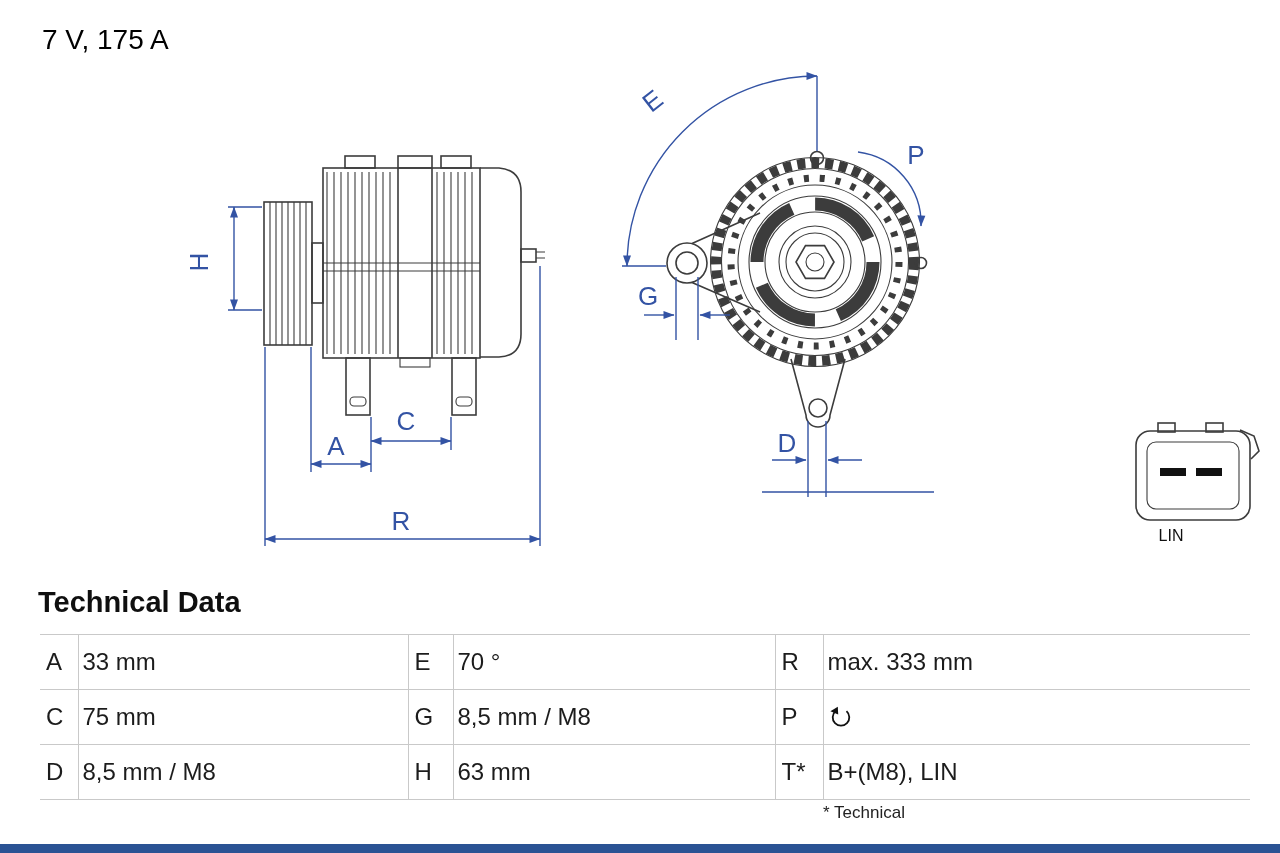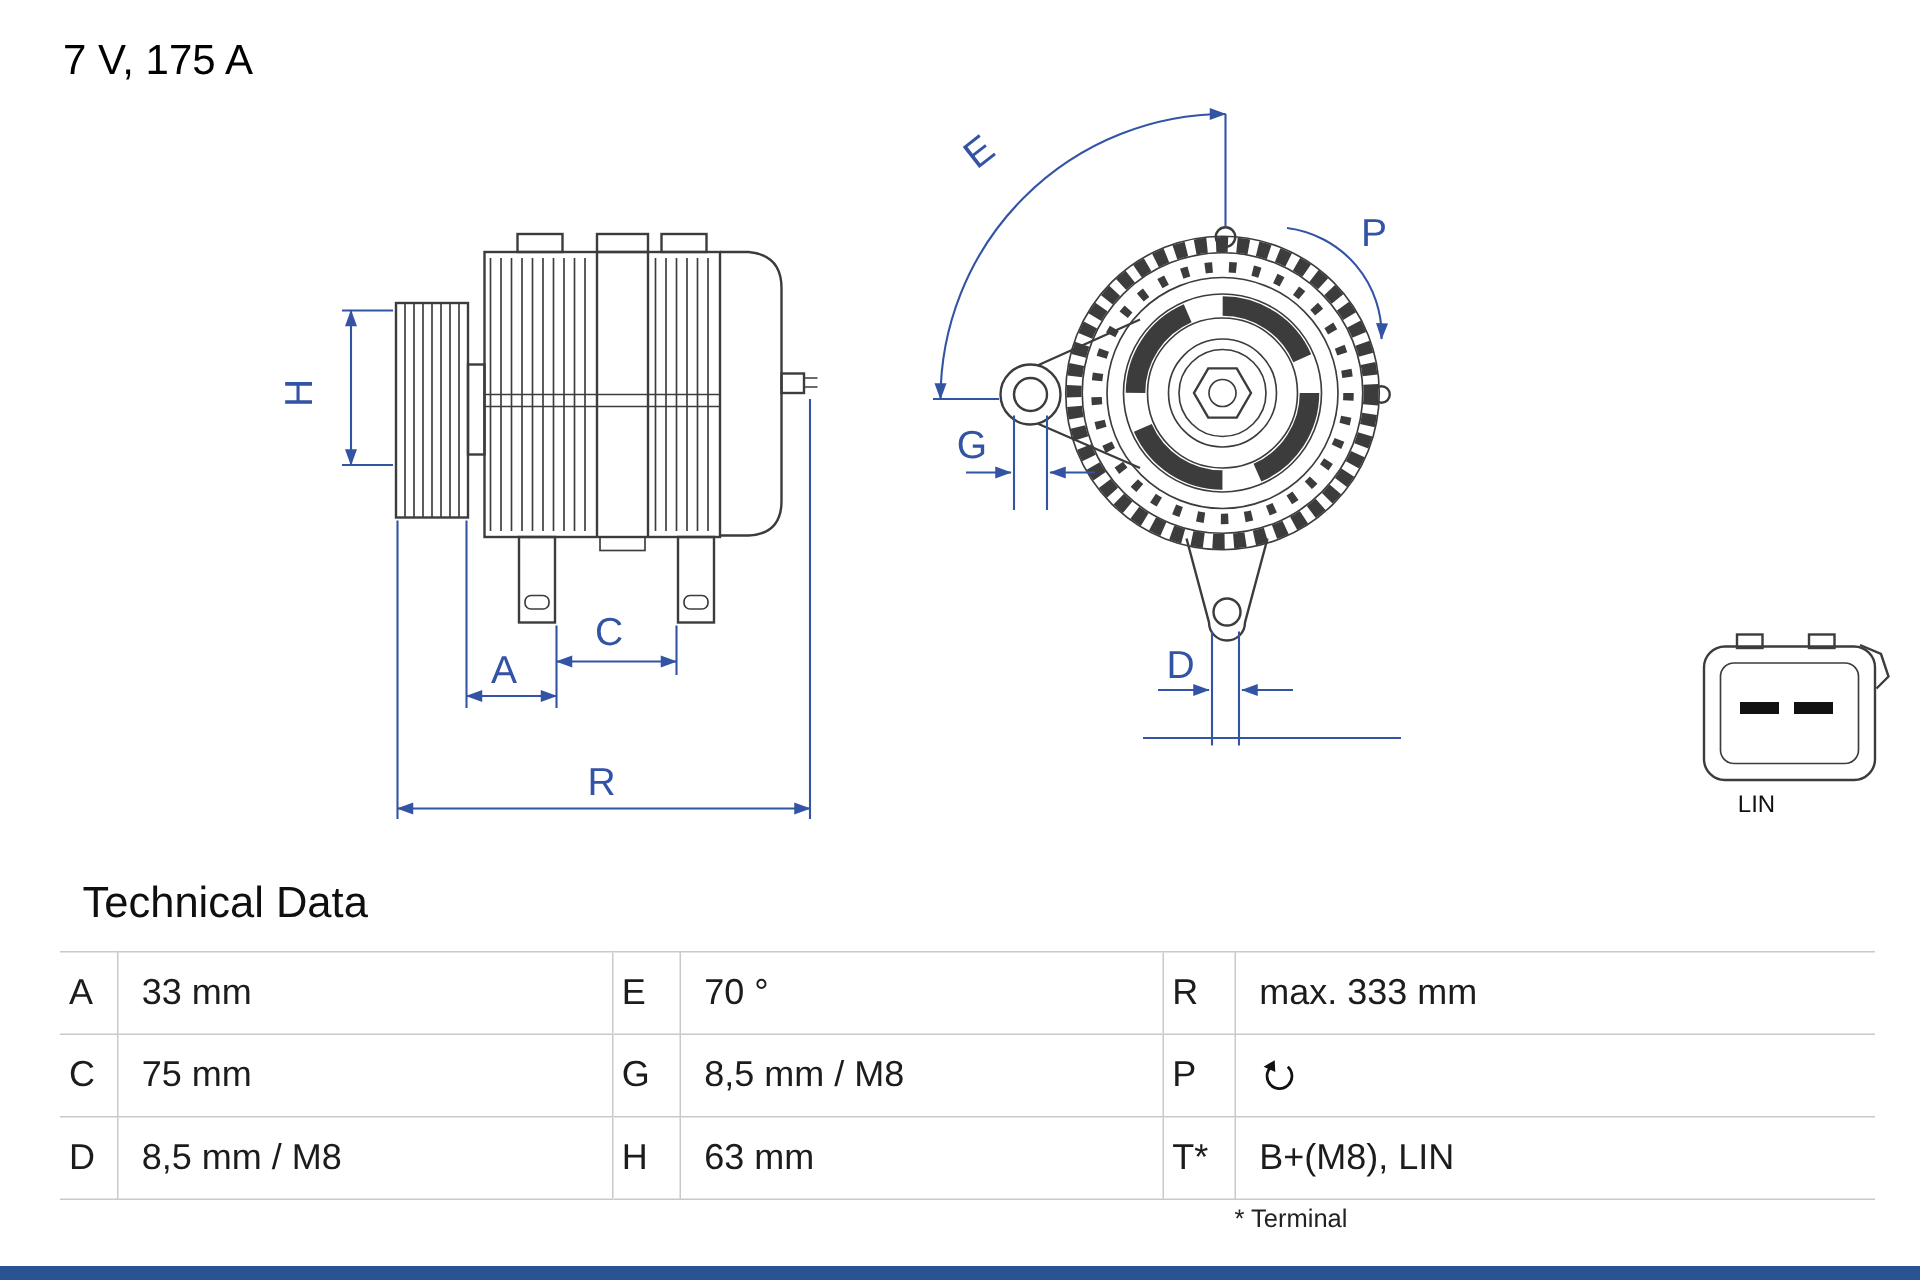--- a/index.html
+++ b/index.html
@@ -9,26 +9,26 @@
     --bottom-bar-blue:#2a5394;
   }
   *{margin:0;padding:0;box-sizing:border-box}
   html,body{width:1280px;height:853px}
   body{
     position:relative;background:#fff;overflow:hidden;
     font-family:"Liberation Sans",sans-serif;color:#1c1c1c;
   }
   .title{position:absolute;left:42px;top:24px;font-size:28px;color:#000}
   .diagram-svg{position:absolute;left:0;top:0}
-  .heading{position:absolute;left:55px;top:586px;font-size:29px;font-weight:normal;color:#0f0f0f}
+  .heading{position:absolute;left:38px;top:586px;font-size:29px;font-weight:bold;color:#0f0f0f}
   .tech-table{position:absolute;left:40px;top:634px;width:1210px;border-collapse:collapse;font-size:24px;color:#1c1c1c}
   .tech-table td{height:55px;border-top:1px solid var(--table-border);border-bottom:1px solid var(--table-border);vertical-align:middle}
   .tech-table td.k{padding-left:6px;border-right:1px solid var(--table-border)}
   .tech-table td.k2{border-left:1px solid var(--table-border)}
-  .tech-table td.v{padding-left:16px}
+  .tech-table td.v{padding-left:4px}
   .rot-icon{vertical-align:middle}
   .footnote{position:absolute;left:823px;top:803px;font-size:17px;color:#222}
   .bottom-bar{position:absolute;left:0;bottom:0;width:100%;height:9px;background:var(--bottom-bar-blue)}
 
   svg .draw{stroke:var(--drawing-stroke);fill:none;stroke-width:1.6}
   svg .drawthin{stroke:var(--drawing-stroke);fill:none;stroke-width:1.1}
   svg .teeth{stroke:var(--drawing-stroke);fill:none;stroke-width:10;stroke-dasharray:8 6}
   svg .slots{stroke:var(--drawing-stroke);fill:none;stroke-width:7;stroke-dasharray:5 11}
   svg .bigslots{stroke:var(--drawing-stroke);fill:none;stroke-width:13;stroke-dasharray:67 24}
   svg .dim{stroke:var(--dimension-blue);fill:none;stroke-width:1.4}
@@ -199,15 +199,15 @@
     <td class="k"><span>D</span></td>
     <td class="v"><span>8,5 mm / M8</span></td>
     <td class="k k2"><span>H</span></td>
     <td class="v"><span>63 mm</span></td>
     <td class="k k2"><span>T*</span></td>
     <td class="v"><span>B+(M8), LIN</span></td>
   </tr>
 </tbody>
   </table>
 
-<div class="footnote">* Terminal</div>
+<div class="footnote">* Technical</div>
 
 <div class="bottom-bar"></div>
 
 </body></html>

